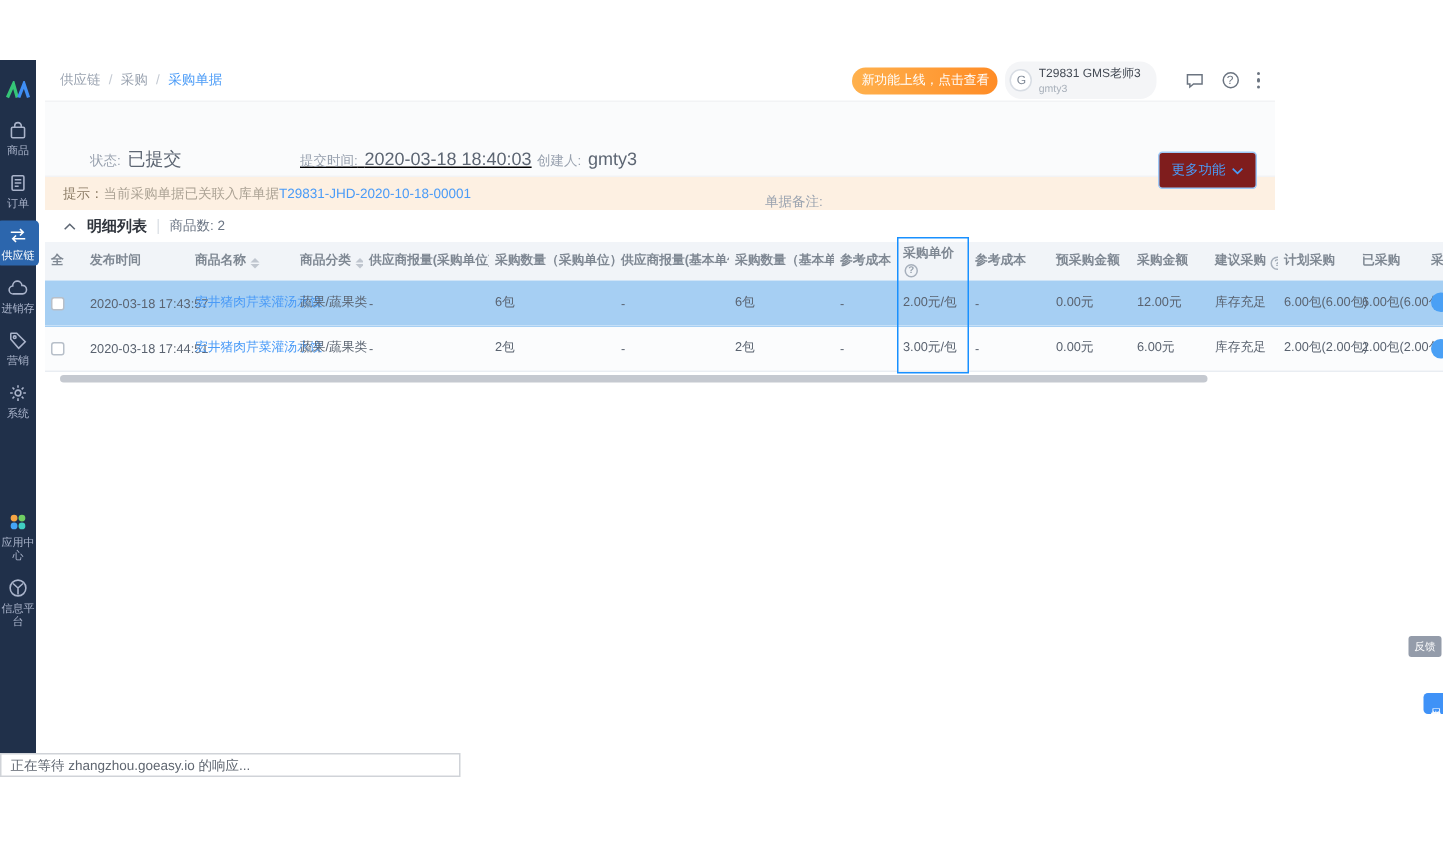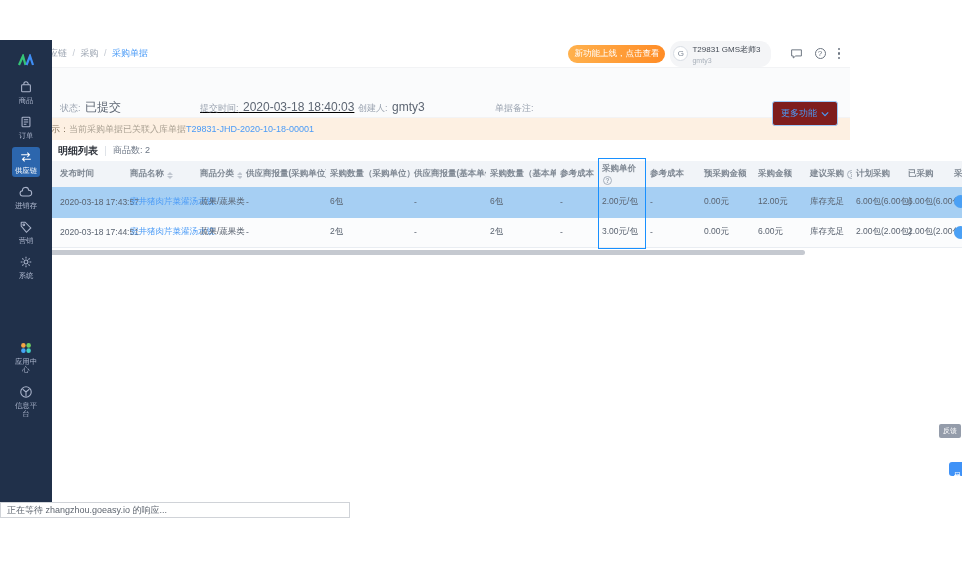--- a/index.html
+++ b/index.html
@@ -1,20 +1,20 @@
 <!DOCTYPE html>
 <html><head>
 <meta charset="utf-8">
 <style>
   * { margin:0; padding:0; box-sizing:border-box; }
   html,body { width:962px; height:562px; background:#fff; overflow:hidden;
               font-family:"Liberation Sans","DejaVu Sans",sans-serif; position:relative; }
 
   
-  .sidebar { position:absolute; left:0; top:40px; width:52px; height:465px;
+  .sidebar { position:absolute; left:0; top:40px; width:24px; height:465px;
              background:#20304a; display:flex; flex-direction:column; align-items:center; z-index:2; }
   .logo { margin-top:8px; height:24px; display:flex; align-items:center; }
   .side-item { width:28px; margin-top:5px; padding:3px 0 2px; text-align:center; color:#aab4cb;
                font-size:8px; line-height:9px; border-radius:3px; cursor:pointer; }
   .side-item svg { display:block; margin:0 auto 2px; stroke:#aab4cb; fill:none; stroke-width:1.2; }
   .side-item.active { background:#2c66ad; color:#fff; }
   .side-item.active svg { stroke:#fff; }
   .side-item .lbl { display:block; transform:scale(.92); }
   .gap-big { margin-top:56px; }
 
@@ -95,21 +95,21 @@
   .hscroll { position:relative; height:6px; margin-top:2px; }
   .hscroll .thumb { position:absolute; left:10px; top:0; width:765px; height:5px;
                     background:#c5c9d0; border-radius:2.5px; cursor:pointer; }
 
   
   .feedback-tab { position:absolute; right:1px; top:424px; background:#949caa; color:#fff;
                   font-size:7px; padding:2px 4px; border-radius:2px; z-index:5; cursor:pointer; }
   .service-tab { position:absolute; right:0; top:462px; width:13px; background:#3f92f7; color:#fff;
                  font-size:7.5px; padding:4px 0; border-radius:3px 0 0 3px; z-index:5; cursor:pointer;
                  writing-mode:vertical-rl; text-orientation:upright; text-align:center; letter-spacing:1px; }
-  .status-box { position:absolute; left:0; top:502px; width:350px; height:16px; background:#fff;
+  .status-box { position:absolute; left:0; top:502px; width:307px; height:16px; background:#fff;
                 border:1px solid #d0d3d8; font-size:9px; color:#5f6670; line-height:14px;
                 padding-left:6px; z-index:6; white-space:nowrap; overflow:hidden; }
 </style>
 </head>
 <body>
 
 <div class="sidebar">
   <div class="logo">
     <svg width="18" height="13" viewBox="0 0 18 13">
       <path d="M2 11 L6 2 L8.5 11" stroke="#35c577" stroke-width="2.2" fill="none"></path>
@@ -210,21 +210,21 @@
           <i></i>
         </span>
     </span>
   </div>
 
   <div class="doc-header">
     <div class="dh-row dh-row2">
         <span class="fld" style="left: 30px;"><span class="k">状态:</span> <span class="v">已提交</span></span>
         <span class="fld" style="left: 170px; text-decoration: underline;"><span class="k">提交时间:</span> <span class="v">2020-03-18 18:40:03</span></span>
         <span class="fld" style="left: 328px;"><span class="k">创建人:</span> <span class="v">gmty3</span></span>
-        <span class="fld" style="left: 465px;"><span class="k">单据备注:</span> <span class="v"></span></span>
+        <span class="fld" style="left: 480px; margin-top: 27px;"><span class="k">单据备注:</span> <span class="v"></span></span>
       </div>
     <button class="more-btn">
       <span>更多功能</span>
       <svg width="8" height="6" viewBox="0 0 10 7">
         <path d="M1 1.5 L5 5.5 L9 1.5"></path>
       </svg>
     </button>
   </div>
 
   <div class="hint-bar">

